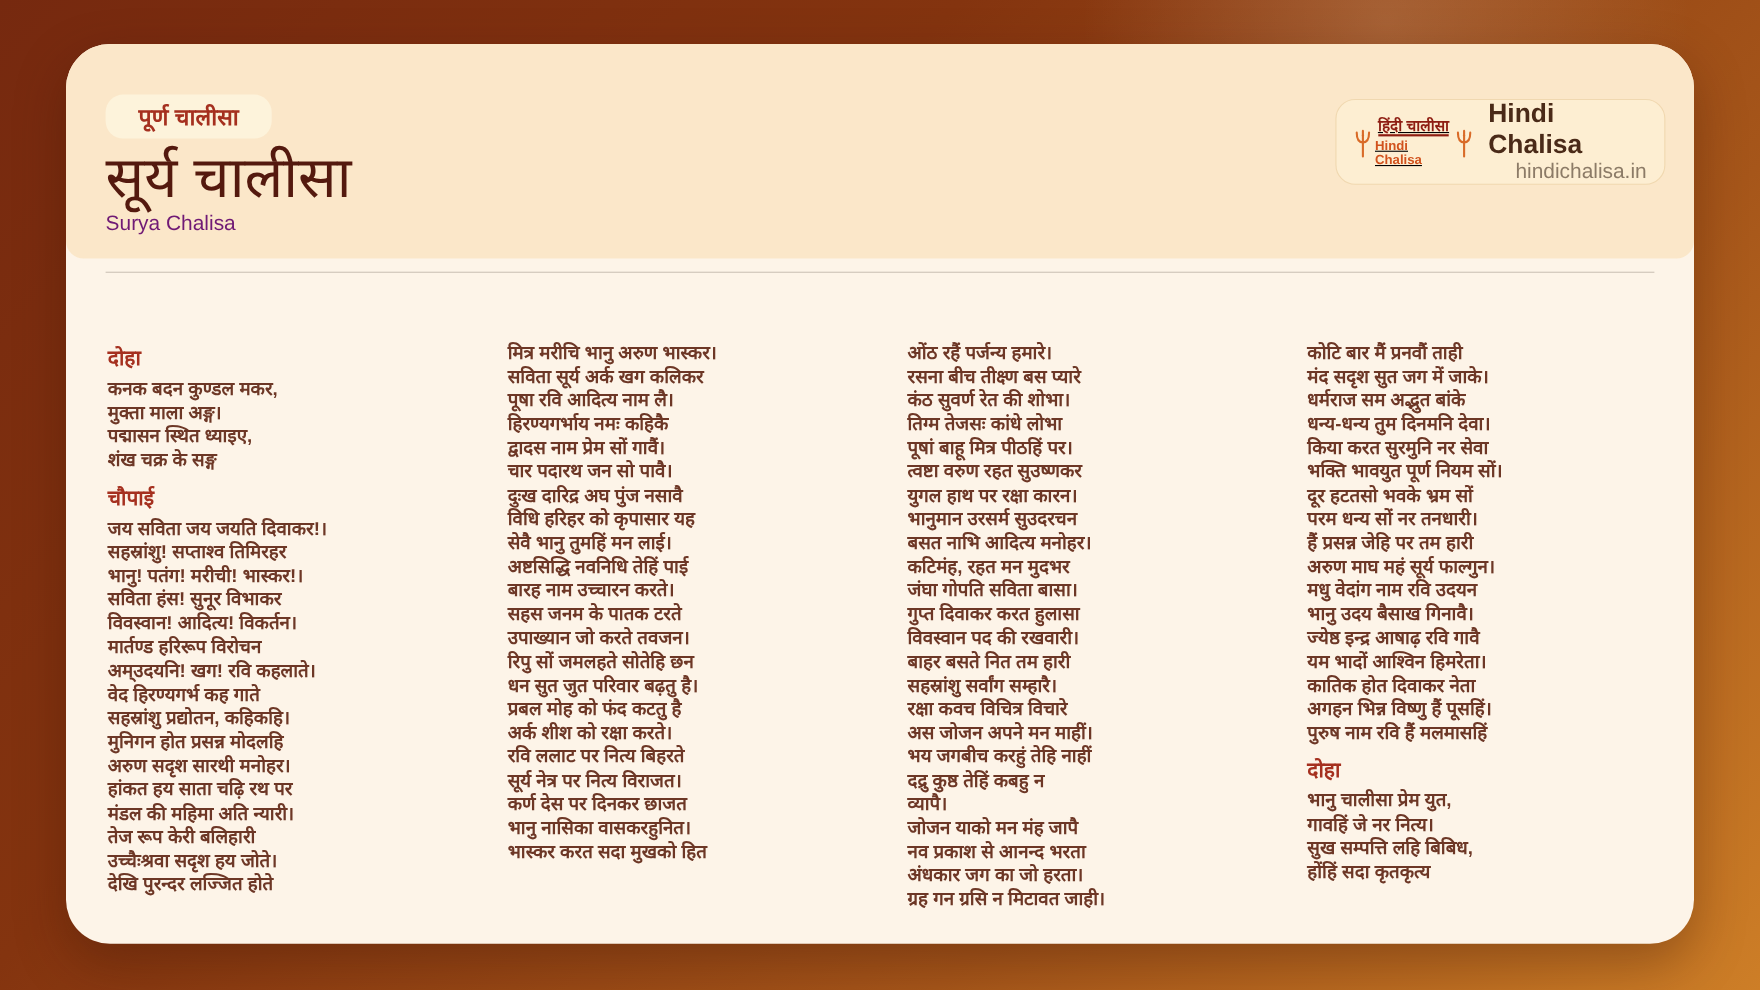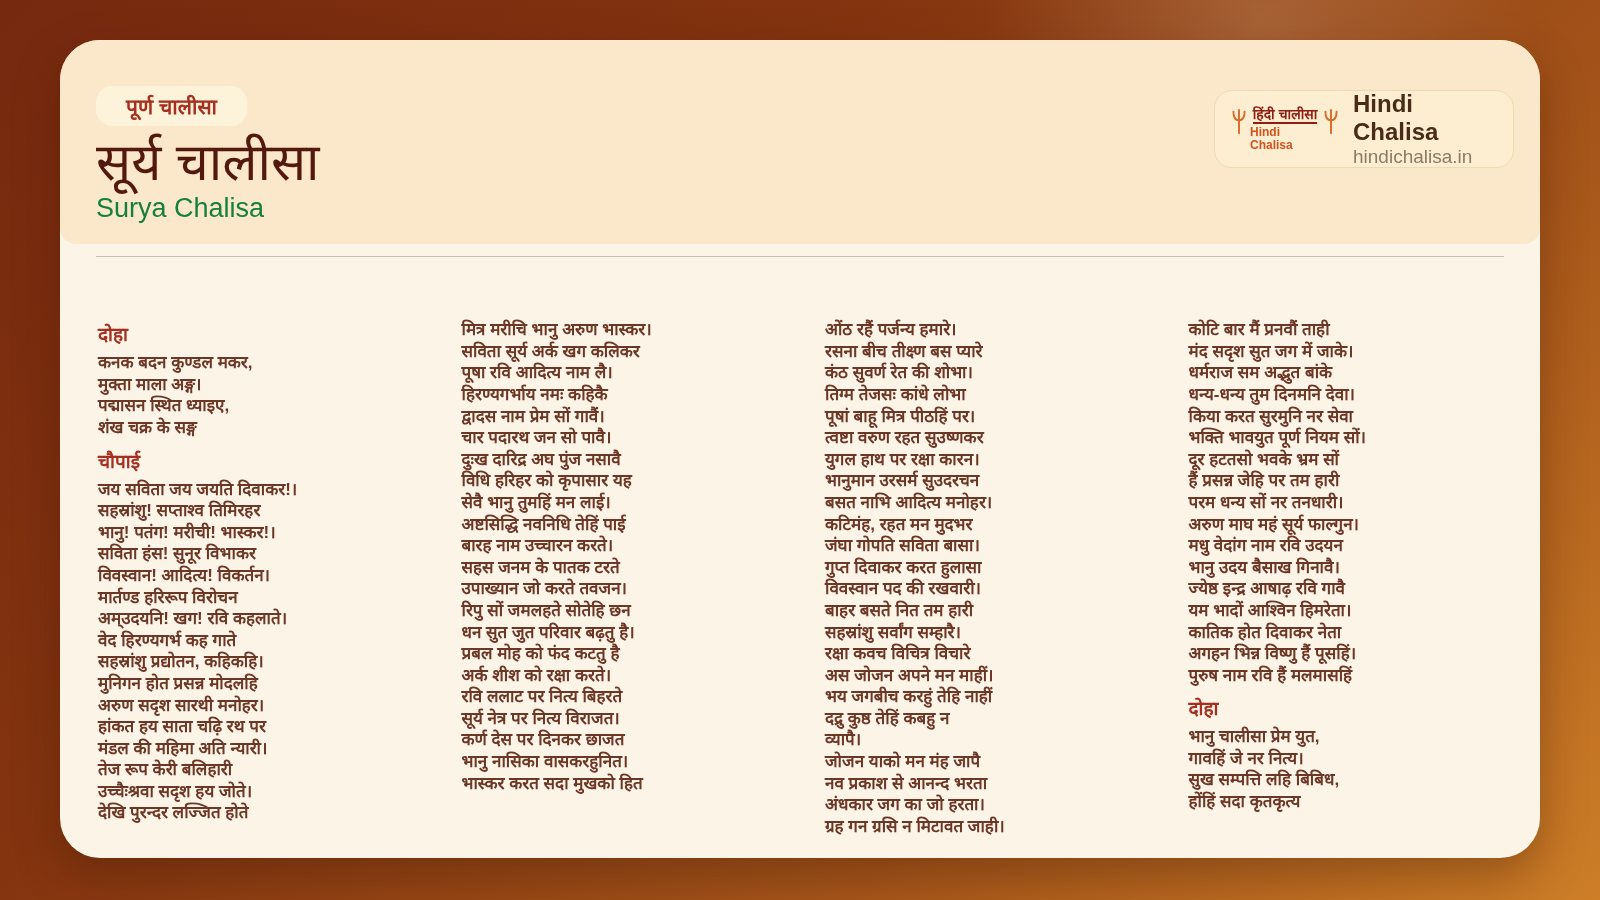--- a/index.html
+++ b/index.html
@@ -23,38 +23,38 @@
     padding:46px 36px 20px 36px;
   }
   .badge{
     display:inline-block;background:#fdf3db;color:#a5301f;
     font-size:21px;font-weight:bold;padding:6px 30px;border-radius:16px;
   }
   .page-title{
     margin:8px 0 2px 0;font-size:52px;line-height:1.1;font-weight:normal;color:#54190e;
   }
   .page-subtitle{
-    font-size:27px;color:#15803d;
+    font-size:19px;color:#701a75;
   }
   .brand-card{
     position:absolute;top:50px;right:26px;width:300px;height:78px;
     background:#fdeed2;border:1px solid #f0d8b0;border-radius:18px;
     display:flex;align-items:center;gap:14px;padding:0 16px;box-sizing:border-box;
     cursor:pointer;
   }
-  .brand-logo{display:flex;align-items:flex-start;gap:3px;}
+  .brand-logo{display:flex;align-items:flex-end;gap:3px;text-decoration:underline;}
   .logo-text{display:flex;flex-direction:column;align-items:center;line-height:1.05;}
   .logo-text .l1{
     font-size:14px;font-weight:bold;color:#8e1d12;
     border-bottom:2px solid #8e1d12;padding-bottom:1px;
   }
   .logo-text .l2{font-size:12px;font-weight:bold;color:#d1521d;margin-top:2px;}
   .brand-text{display:flex;flex-direction:column;line-height:1.15;}
   .brand-name{font-size:24px;font-weight:bold;color:#4a2a18;}
-  .brand-domain{font-size:19px;color:#8c7b67;}
+  .brand-domain{font-size:19px;color:#8c7b67;text-align:right;}
   .divider{height:1px;background:#ccc3b6;margin:12px 36px 0 36px;}
   .columns{
     display:grid;grid-template-columns:repeat(4,1fr);gap:50px;
     padding:18px 38px 30px 38px;
   }
   .col{min-width:0;margin-top:44px;}
   .sec-heading{
     font-size:19px;font-weight:bold;color:#a5301f;
     margin:9px 0 5px 0;
   }
@@ -182,22 +182,22 @@
         <div class="verse-line">ग्रह गन ग्रसि न मिटावत जाही।</div>
       </div>
       <div class="col">
         <div class="verse-line">कोटि बार मैं प्रनवौं ताही</div>
         <div class="verse-line">मंद सदृश सुत जग में जाके।</div>
         <div class="verse-line">धर्मराज सम अद्भुत बांके</div>
         <div class="verse-line">धन्य-धन्य तुम दिनमनि देवा।</div>
         <div class="verse-line">किया करत सुरमुनि नर सेवा</div>
         <div class="verse-line">भक्ति भावयुत पूर्ण नियम सों।</div>
         <div class="verse-line">दूर हटतसो भवके भ्रम सों</div>
+        <div class="verse-line">परम धन्य सों नर तनधारी।</div>
         <div class="verse-line">हैं प्रसन्न जेहि पर तम हारी</div>
-        <div class="verse-line">परम धन्य सों नर तनधारी।</div>
         <div class="verse-line">अरुण माघ महं सूर्य फाल्गुन।</div>
         <div class="verse-line">मधु वेदांग नाम रवि उदयन</div>
         <div class="verse-line">भानु उदय बैसाख गिनावै।</div>
         <div class="verse-line">ज्येष्ठ इन्द्र आषाढ़ रवि गावै</div>
         <div class="verse-line">यम भादों आश्विन हिमरेता।</div>
         <div class="verse-line">कातिक होत दिवाकर नेता</div>
         <div class="verse-line">अगहन भिन्न विष्णु हैं पूसहिं।</div>
         <div class="verse-line">पुरुष नाम रवि हैं मलमासहिं</div>
         <div class="sec-heading">दोहा</div>
         <div class="verse-line">भानु चालीसा प्रेम युत,</div>

